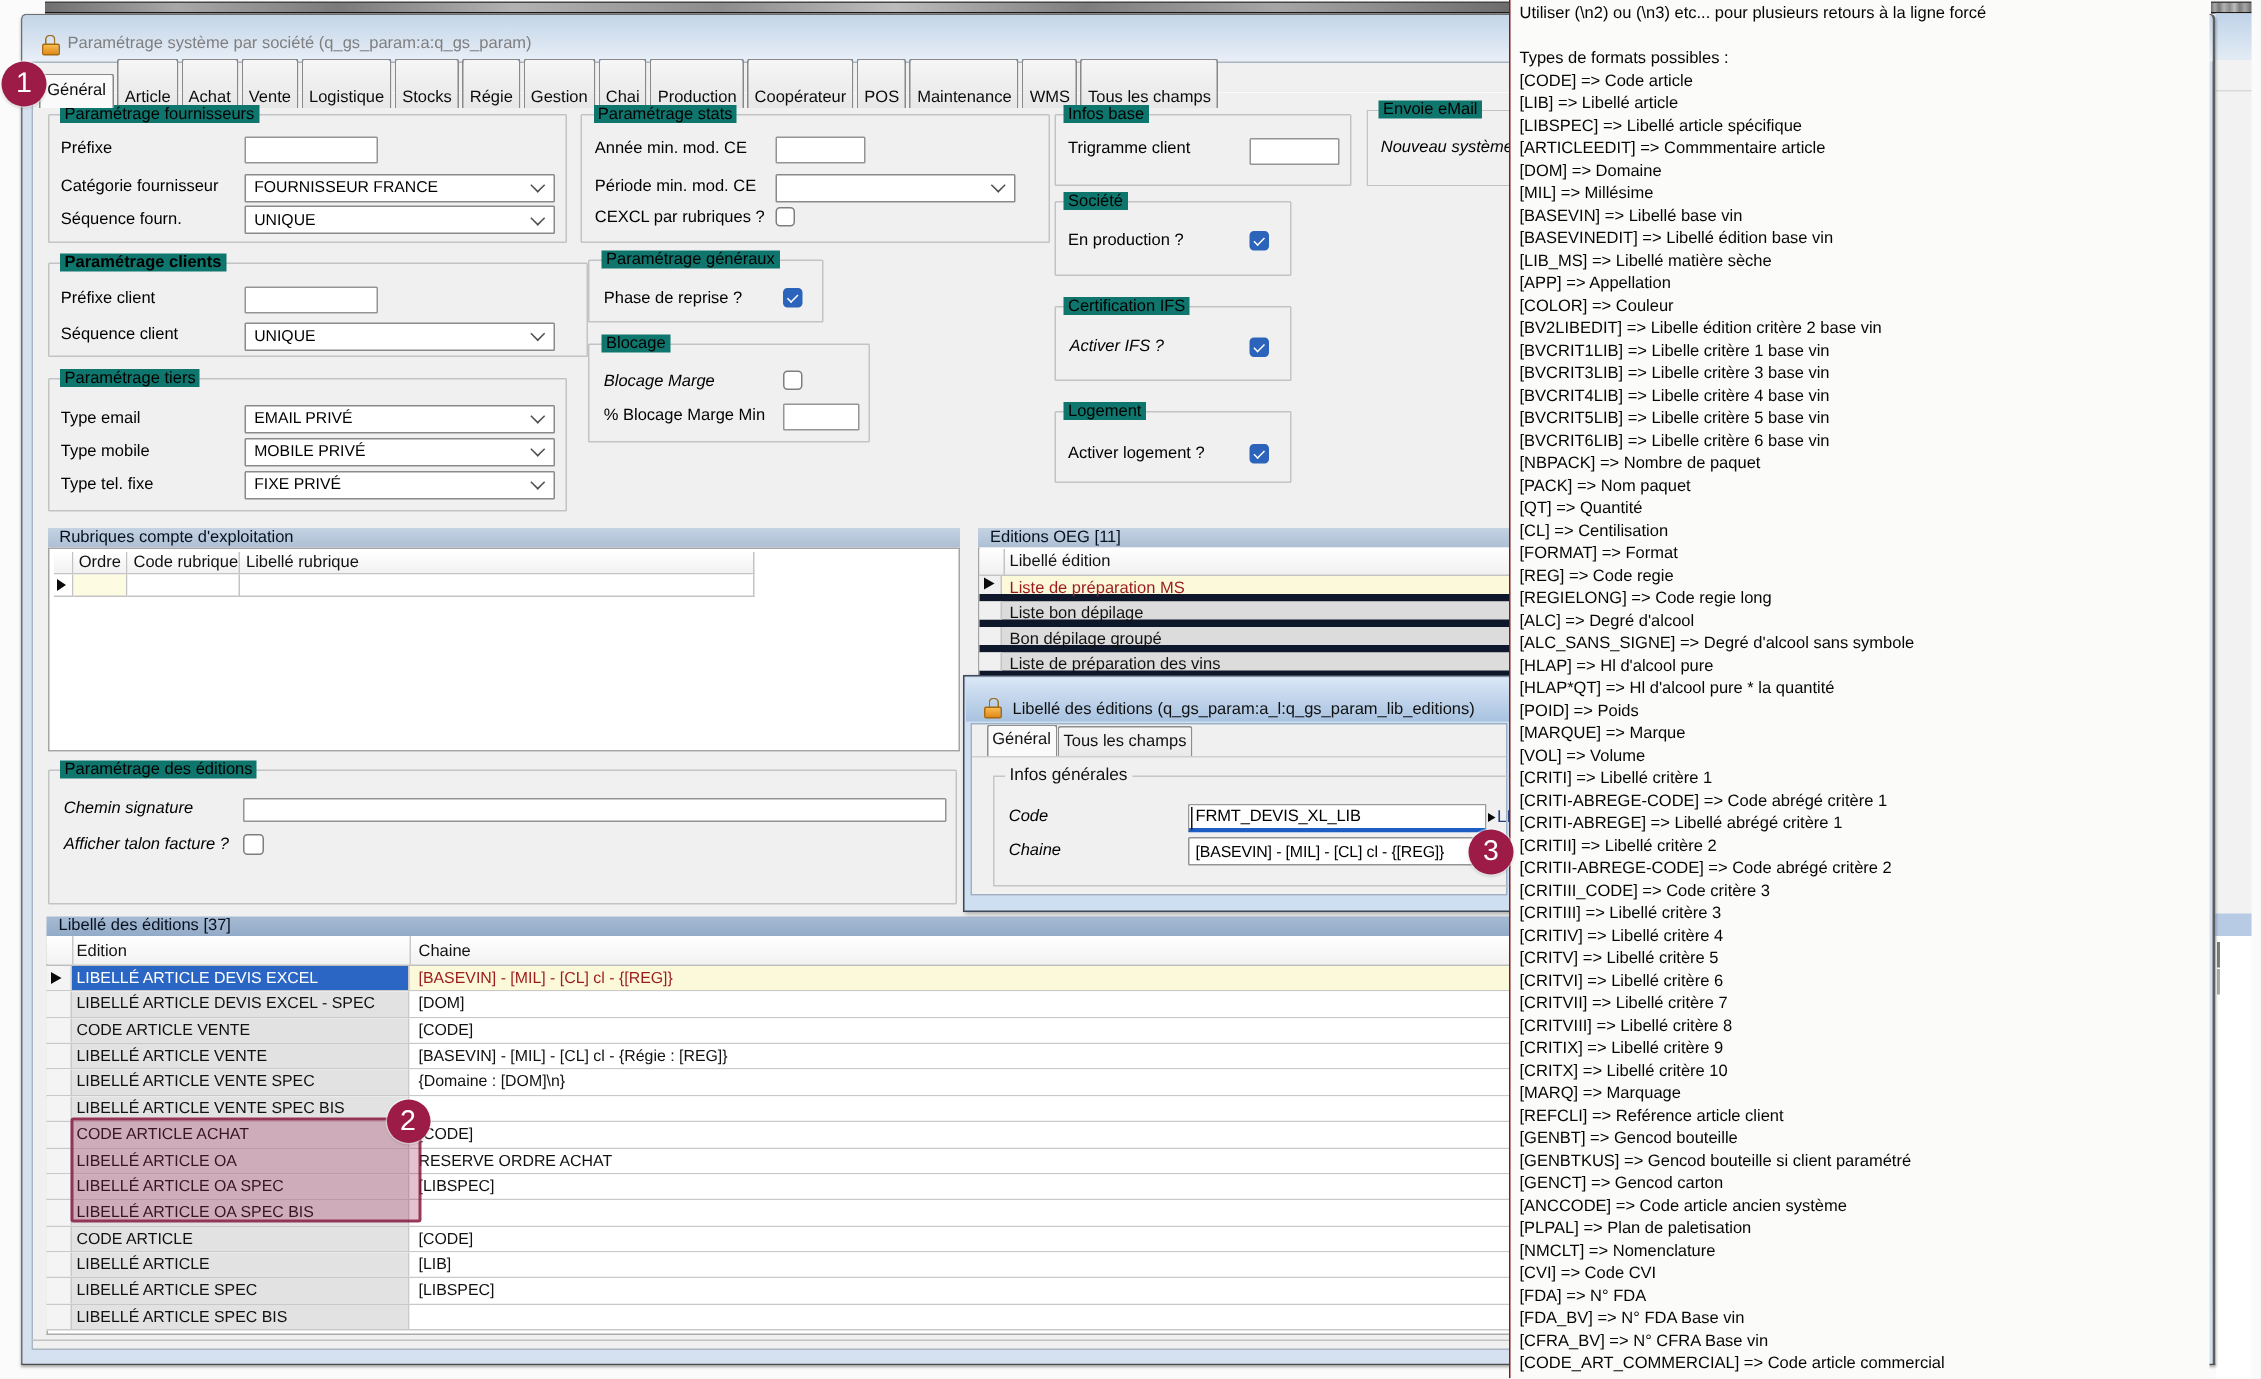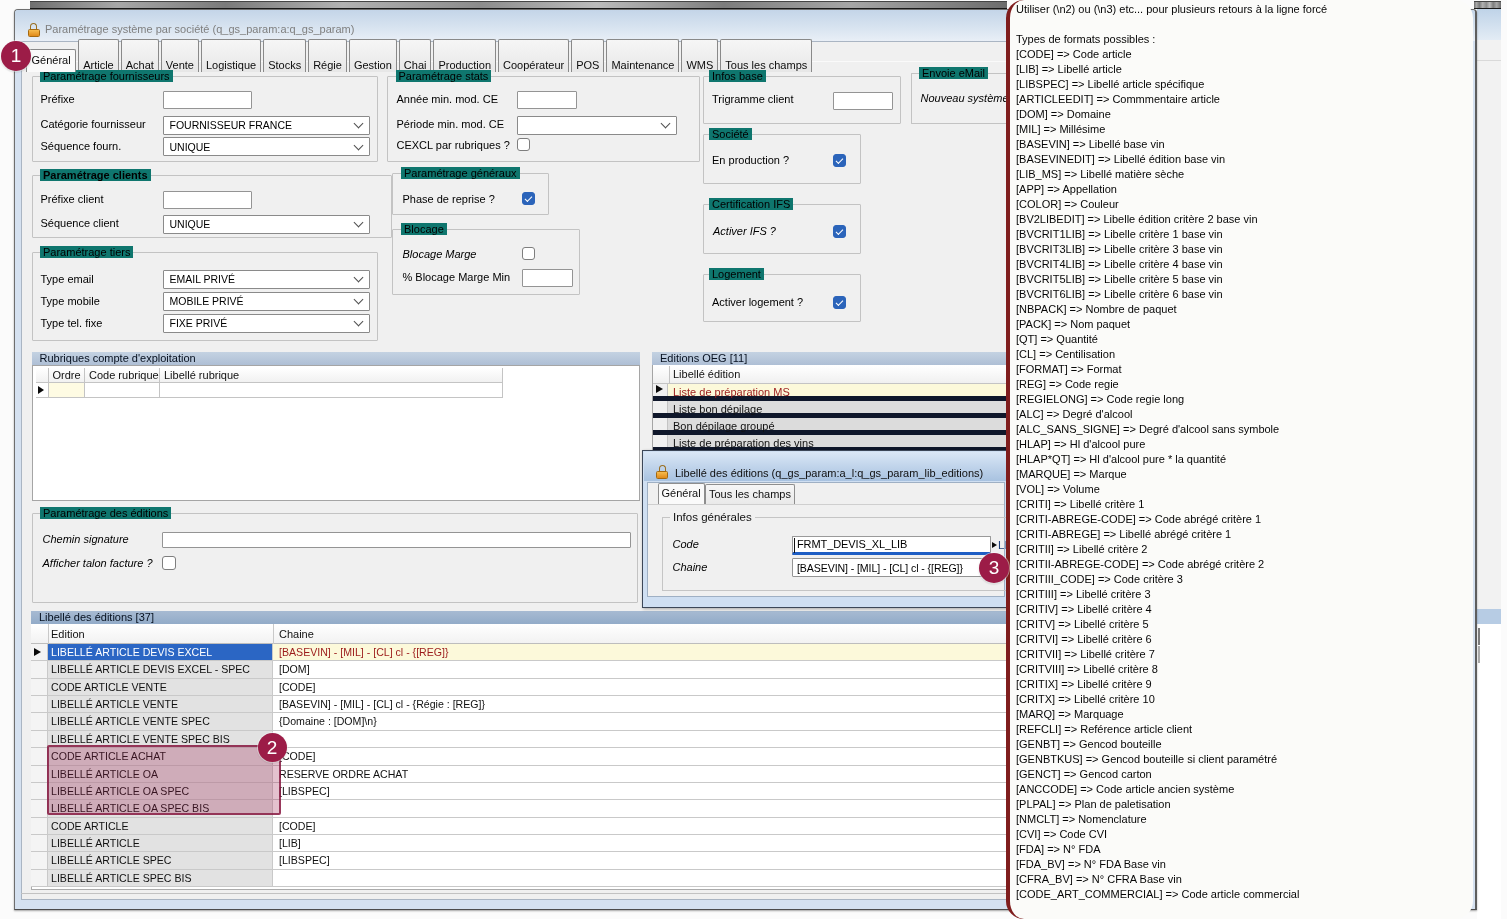--- a/index.html
+++ b/index.html
@@ -120,21 +120,21 @@
   .pp-tab.t2 { left:62px; }
   .pp-grp { position:absolute; left:19px; top:66px; width:360px; height:74px; border:1px solid #c5c5c5; }
   .pp-grp .gl { position:absolute; left:7px; top:-7px; background:#f0f0f0; padding:0 3px; }
   .pp-caret { position:absolute; left:151px; top:87px; width:1.2px; height:15px; background:#111; }
   .arrow-right { position:absolute; left:348.5px; top:90.5px; width:0; height:0;
     border-left:5.5px solid #0a0a0a; border-top:3.5px solid transparent; border-bottom:3.5px solid transparent; }
   .pp-li { position:absolute; left:355px; top:85px; width:11px; height:18px; overflow:hidden; font-size:11.5px; color:#20407a; line-height:18px; }
 
   
   .tooltip-panel { position:absolute; left:1006px; top:0; width:467px; height:919px; z-index:50;
-    background:#fbfbf9; border-left:4px solid #7f1d1d; overflow:hidden;border-radius:18px; }
+    background:#fbfbf9; border-left:1px solid #7f1d1d; overflow:hidden; }
   .tip-line { height:15px; line-height:15px; padding-left:6px; font-size:11px; color:#060606; white-space:nowrap; }
   .tip-pad { height:2px; }
 
   
   .badge { position:absolute; width:30px; height:30px; border-radius:50%; background:#9c1c47;
     box-shadow:0 0 0 1px rgba(255,255,255,.45), 0 1px 2px rgba(0,0,0,.25);
     color:#fff; font-size:19px; text-align:center; line-height:30px; z-index:60; }
   .badge-1 { left:1px; top:40.5px; }
   .badge-2 { left:257.5px; top:732.5px; width:29px; height:29px; line-height:29px; }
   .badge-3 { left:979px; top:553px; }
@@ -461,20 +461,21 @@
         <div class="tip-line">[PACK] =&gt; Nom paquet</div>
         <div class="tip-line">[QT] =&gt; Quantité</div>
         <div class="tip-line">[CL] =&gt; Centilisation</div>
         <div class="tip-line">[FORMAT] =&gt; Format</div>
         <div class="tip-line">[REG] =&gt; Code regie</div>
         <div class="tip-line">[REGIELONG] =&gt; Code regie long</div>
         <div class="tip-line">[ALC] =&gt; Degré d'alcool</div>
         <div class="tip-line">[ALC_SANS_SIGNE] =&gt; Degré d'alcool sans symbole</div>
         <div class="tip-line">[HLAP] =&gt; Hl d'alcool pure</div>
         <div class="tip-line">[HLAP*QT] =&gt; Hl d'alcool pure * la quantité</div>
+        <div class="tip-line">[POID] =&gt; Poids</div>
         <div class="tip-line">[MARQUE] =&gt; Marque</div>
         <div class="tip-line">[VOL] =&gt; Volume</div>
         <div class="tip-line">[CRITI] =&gt; Libellé critère 1</div>
         <div class="tip-line">[CRITI-ABREGE-CODE] =&gt; Code abrégé critère 1</div>
         <div class="tip-line">[CRITI-ABREGE] =&gt; Libellé abrégé critère 1</div>
         <div class="tip-line">[CRITII] =&gt; Libellé critère 2</div>
         <div class="tip-line">[CRITII-ABREGE-CODE] =&gt; Code abrégé critère 2</div>
         <div class="tip-line">[CRITIII_CODE] =&gt; Code critère 3</div>
         <div class="tip-line">[CRITIII] =&gt; Libellé critère 3</div>
         <div class="tip-line">[CRITIV] =&gt; Libellé critère 4</div>

